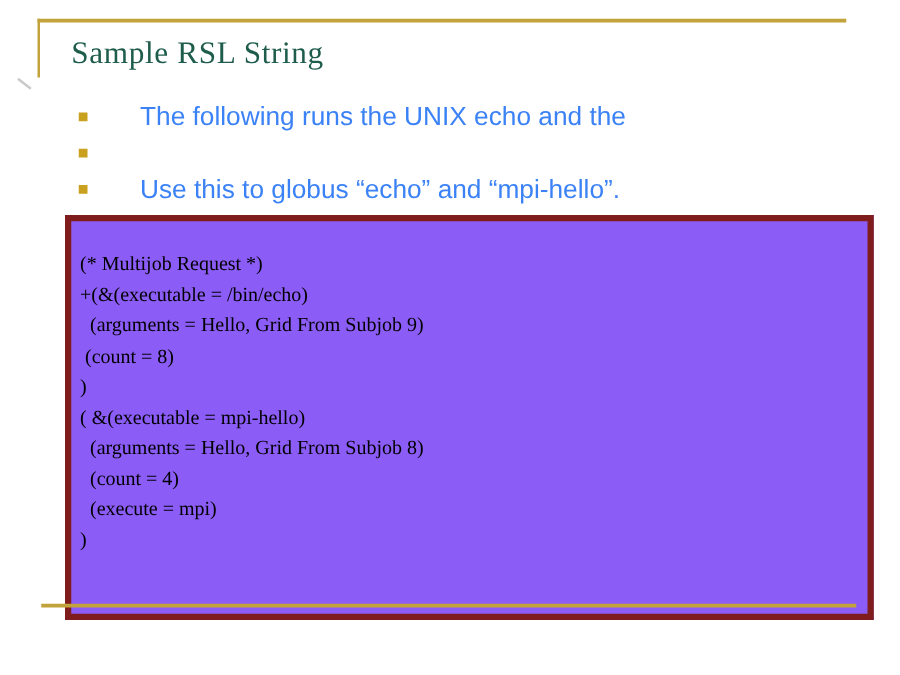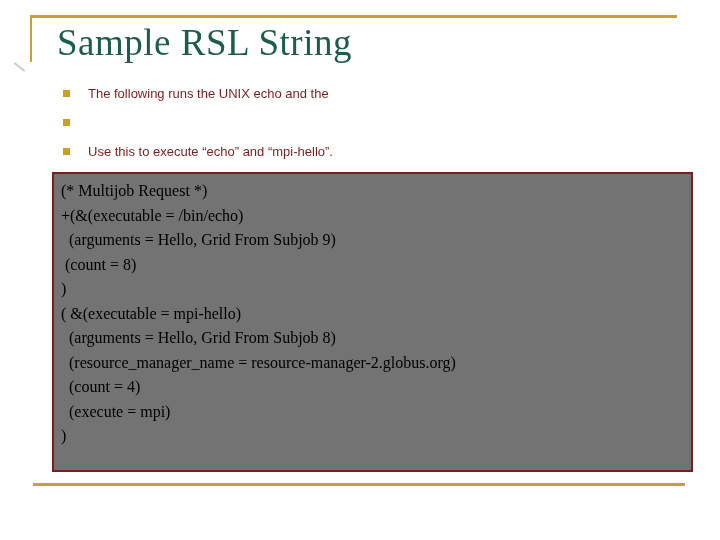--- a/index.html
+++ b/index.html
@@ -40,21 +40,21 @@
     width: 13px; height: 2px;
     background: #c9c9c9;
     transform: rotate(38deg);
   }
   .title {
     position: absolute;
     left: 57px; top: 24px;
     margin: 0;
     font-family: "Liberation Serif", serif;
     font-weight: normal;
-    font-size: 37px;
+    font-size: 25px;
     line-height: 38px;
     color: #1e5c4c;
     letter-spacing: 0.5px;
     white-space: nowrap;
   }
   .bullets {
     position: absolute;
     left: 63px; top: 83px;
     margin: 0; padding: 0;
     list-style: none;
@@ -64,32 +64,33 @@
     align-items: flex-start;
     height: 29px;
   }
   .sq {
     flex: 0 0 auto;
     width: 7px; height: 7px;
     margin: 7px 18px 0 0;
     background: #c9a11f;
   }
   .bullet-text {
-    font-size: 13px;
+    font-size: 21px;
     line-height: 21px;
-    color: #7f1d1d;
+    color: #3b82f6;
     white-space: nowrap;
+    margin-left: 24px;
   }
   .codebox {
     position: absolute;
     left: 52px; top: 172px;
     width: 630px; height: 291px;
-    border: 2px solid #7f1d1d;
-    background: #737373;
-    padding-top: 5px;
+    border: 5px solid #7f1d1d;
+    background: #8b5cf6;
+    padding-top: 23px;
     padding-left: 7px;
   }
   .code-line {
     font-family: "Liberation Serif", serif;
     font-size: 16px;
     line-height: 24.5px;
     color: #000000;
     white-space: pre;
   }
 </style>
@@ -107,33 +108,32 @@
   <ul class="bullets">
     <li class="bullet-row">
       <span class="sq"></span>
       <span class="bullet-text">The following runs the UNIX echo and the</span>
     </li>
     <li class="bullet-row">
       <span class="sq"></span>
     </li>
     <li class="bullet-row">
       <span class="sq"></span>
-      <span class="bullet-text">Use this to execute “echo” and “mpi-hello”.</span>
+      <span class="bullet-text">Use this to globus “echo” and “mpi-hello”.</span>
     </li>
   </ul>
 
   <div class="codebox">
     <div class="code-line">(* Multijob Request *)</div>
     <div class="code-line">+(&amp;(executable = /bin/echo)</div>
     <div class="code-line">  (arguments = Hello, Grid From Subjob 9)</div>
     <div class="code-line"> (count = 8)</div>
     <div class="code-line">)</div>
     <div class="code-line">( &amp;(executable = mpi-hello)</div>
     <div class="code-line">  (arguments = Hello, Grid From Subjob 8)</div>
-    <div class="code-line">  (resource_manager_name = resource-manager-2.globus.org)</div>
     <div class="code-line">  (count = 4)</div>
     <div class="code-line">  (execute = mpi)</div>
     <div class="code-line">)</div>
   </div>
 
   <div class="bottom-rule"></div>
 
 </div>
 
 </body></html>

